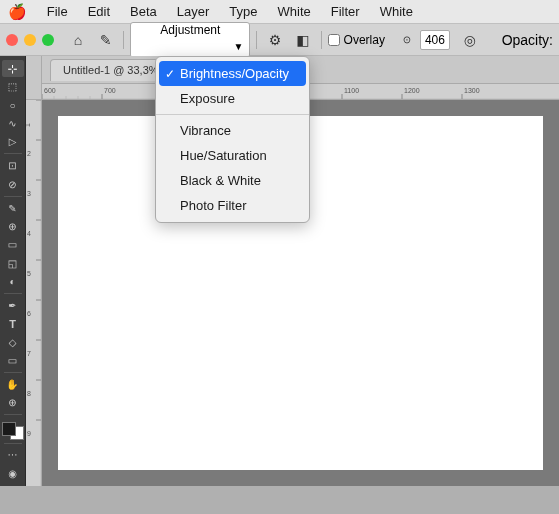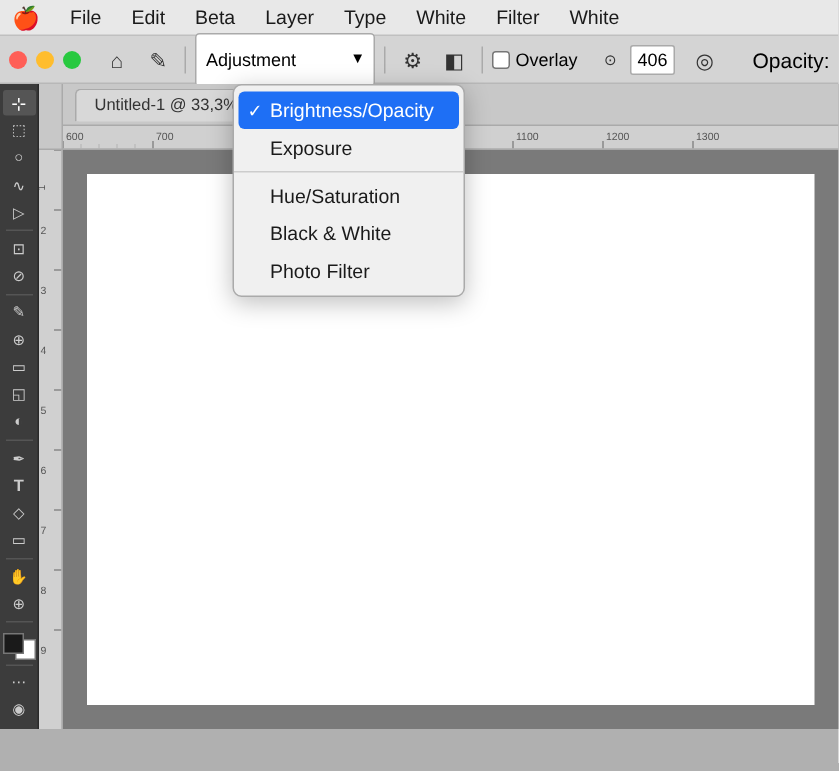--- a/index.html
+++ b/index.html
@@ -70,20 +70,21 @@
       align-items: center;
       height: 36px;
       background: white;
       border: 1px solid #aaa;
       border-radius: 3px;
       padding: 0 6px;
       font-size: 12px;
       cursor: pointer;
       min-width: 120px;
       gap: 4px;
+      flex-direction: column;
     }
     .toolbar-overlay-group {
       display: flex;
       align-items: center;
       gap: 4px;
       margin-left: auto;
       font-size: 12px;
       justify-content: center;
     }
     .overlay-checkbox { width: 12px; height: 12px; }
@@ -418,20 +419,23 @@
 <div class="dropdown-menu">
   <div class="menu-item selected">
     <span class="checkmark">✓</span>
     <span>Brightness/Opacity</span>
   </div>
   <div class="menu-item">
     <span>Exposure</span>
   </div>
   <div class="menu-separator"></div>
   <div class="menu-item">
+    <span>Vibrance</span>
+  </div>
+  <div class="menu-item">
     <span>Hue/Saturation</span>
   </div>
   <div class="menu-item">
     <span>Black &amp; White</span>
   </div>
   <div class="menu-item">
     <span>Photo Filter</span>
   </div>
 </div>
 

